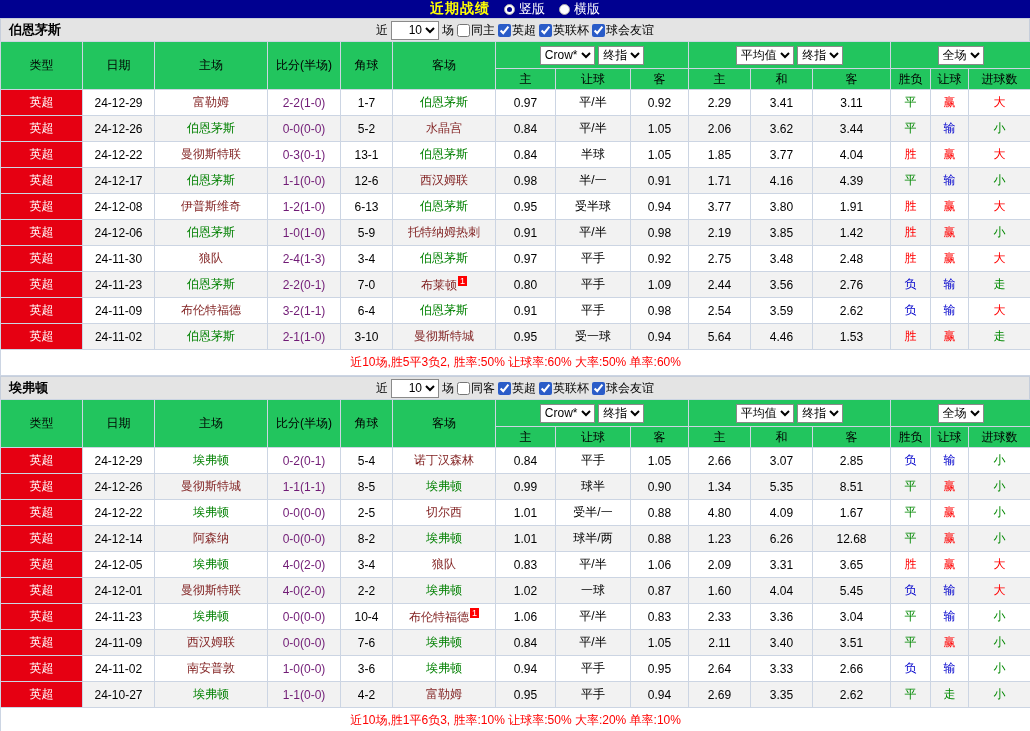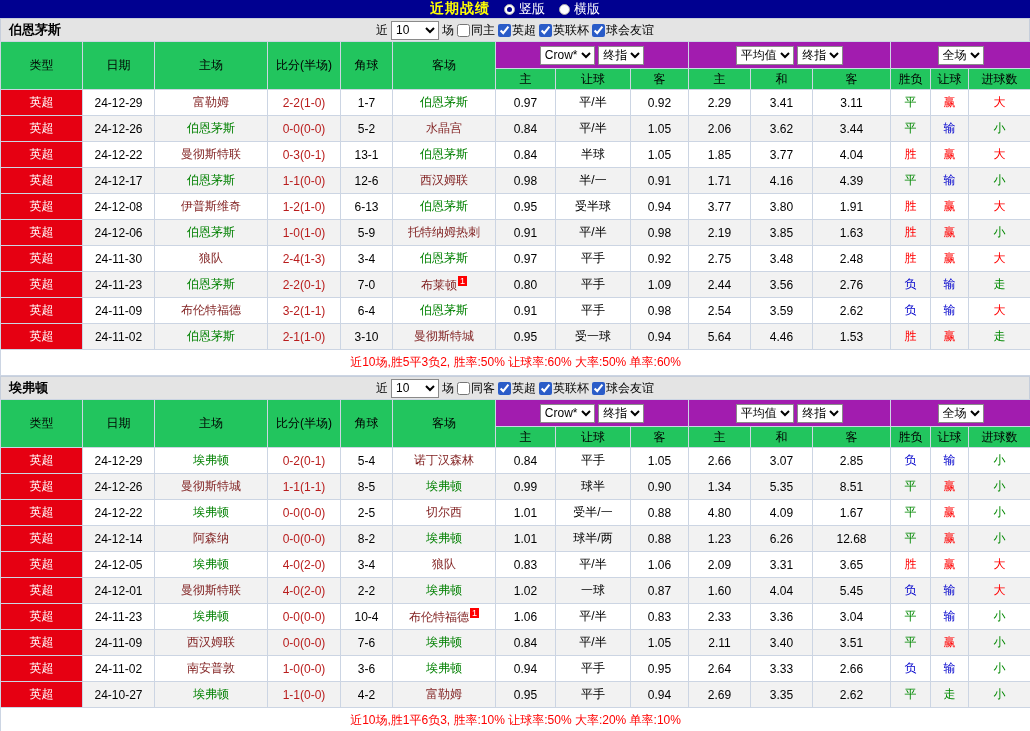--- a/index.html
+++ b/index.html
@@ -36,40 +36,40 @@
   .filters {
     position:absolute; left:50%; transform:translateX(-50%);
     display:flex; align-items:center; gap:3px; white-space:nowrap;
   }
   .filters label { display:flex; align-items:center; gap:1px; cursor:pointer; }
   .filters input[type=checkbox] { width:13px; height:13px; accent-color:#2a5cc8; }
   select {
     font-size:12px; height:19px; font-family:inherit;
     border:1px solid #8a8a8a; background:#fff;
   }
-  .cnt-select { width:48px; }
+  .cnt-select { width:48px;text-align:right; }
   
   table {
     width:1030px; border-collapse:collapse; table-layout:fixed;
     border:1px solid #b9c6da; font-size:12px;
   }
   th, td {
     border:1px solid #ccd5e3; text-align:center; height:26px;
     overflow:hidden; white-space:nowrap; font-weight:normal;
   }
   thead th { background:#22c55e; }
   tr.h1 th { height:27px; }
-  tr.h1 th.sel-cell { background:#a21caf;margin-left:32px; }
+  tr.h1 th.sel-cell { background:#22c55e;margin-left:32px; }
   tr.h2 th { height:21px; }
   tbody tr.alt td { background:#f2f2f2; }
   tbody td { background:#fff; }
   td.c-type { background:#e60012 !important; color:#fff; }
   .team { color:#7f1d1d; cursor:pointer; }
   .team.focal { color:#008000; }
-  .score { color:#b91c1c; cursor:pointer; }
+  .score { color:#701a75; cursor:pointer; }
   .rank-badge {
     background:#ff0000; color:#fff; font-size:9px; line-height:11px;
     padding:0 2px; margin-left:1px; vertical-align:super;
   }
   .res-r { color:#ff0000; }
   .res-g { color:#008800; }
   .res-b { color:#0000cc; }
   td.summary-cell { color:#ff0000; height:26px; background:#fff;margin-top:7px; }
 </style>
 </head>
@@ -256,21 +256,21 @@
           <td class="c-date">24-12-06</td>
           <td class="c-team"><span class="team focal">伯恩茅斯</span></td>
           <td class="c-score"><span class="score">1-0(1-0)</span></td>
           <td class="c-corner">5-9</td>
           <td class="c-team"><span class="team">托特纳姆热刺</span></td>
           <td class="c-odd">0.91</td>
           <td class="c-handicap">平/半</td>
           <td class="c-odd">0.98</td>
           <td class="c-avg">2.19</td>
           <td class="c-avg">3.85</td>
-          <td class="c-avg">1.63</td>
+          <td class="c-avg">1.42</td>
           <td class="c-res res-r">胜</td>
           <td class="c-res res-r">赢</td>
           <td class="c-res res-g">小</td>
         </tr>
         <tr>
           <td class="c-type">英超</td>
           <td class="c-date">24-11-30</td>
           <td class="c-team"><span class="team">狼队</span></td>
           <td class="c-score"><span class="score">2-4(1-3)</span></td>
           <td class="c-corner">3-4</td>

